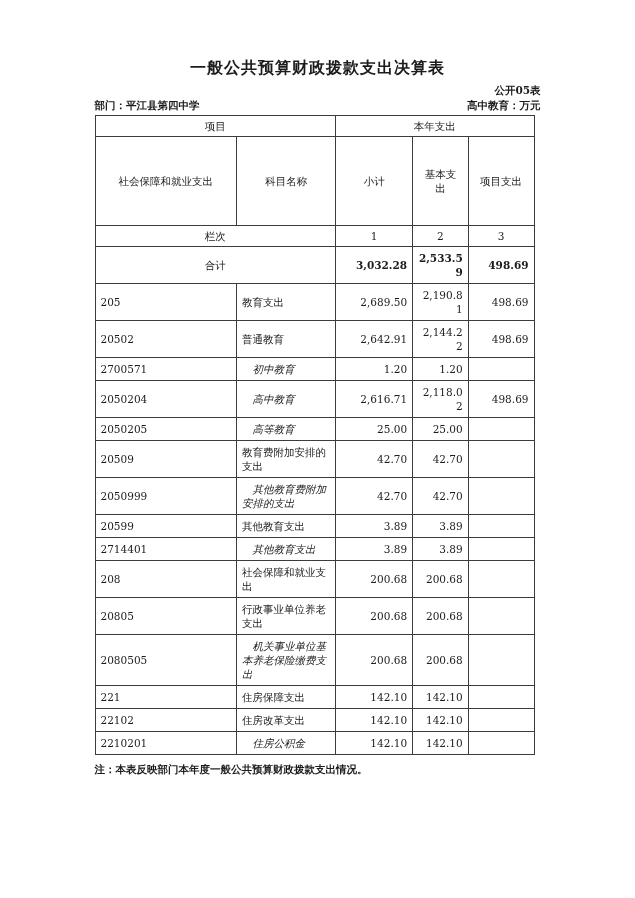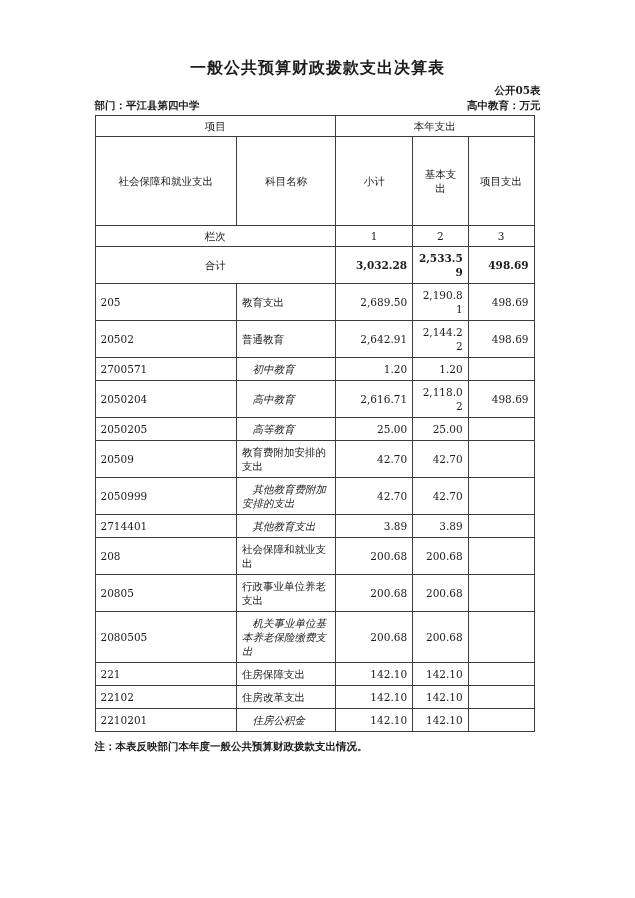--- a/index.html
+++ b/index.html
@@ -173,20 +173,27 @@
           <td class="cell-num"></td>
         </tr>
         <tr>
           <td class="cell-code">2050999</td>
           <td class="cell-name indent">其他教育费附加安排的支出</td>
           <td class="cell-num">42.70</td>
           <td class="cell-num">42.70</td>
           <td class="cell-num"></td>
         </tr>
         <tr>
+          <td class="cell-code">20599</td>
+          <td class="cell-name">其他教育支出</td>
+          <td class="cell-num">3.89</td>
+          <td class="cell-num">3.89</td>
+          <td class="cell-num"></td>
+        </tr>
+        <tr>
           <td class="cell-code">2714401</td>
           <td class="cell-name indent">其他教育支出</td>
           <td class="cell-num">3.89</td>
           <td class="cell-num">3.89</td>
           <td class="cell-num"></td>
         </tr>
         <tr>
           <td class="cell-code">208</td>
           <td class="cell-name">社会保障和就业支出</td>
           <td class="cell-num">200.68</td>

